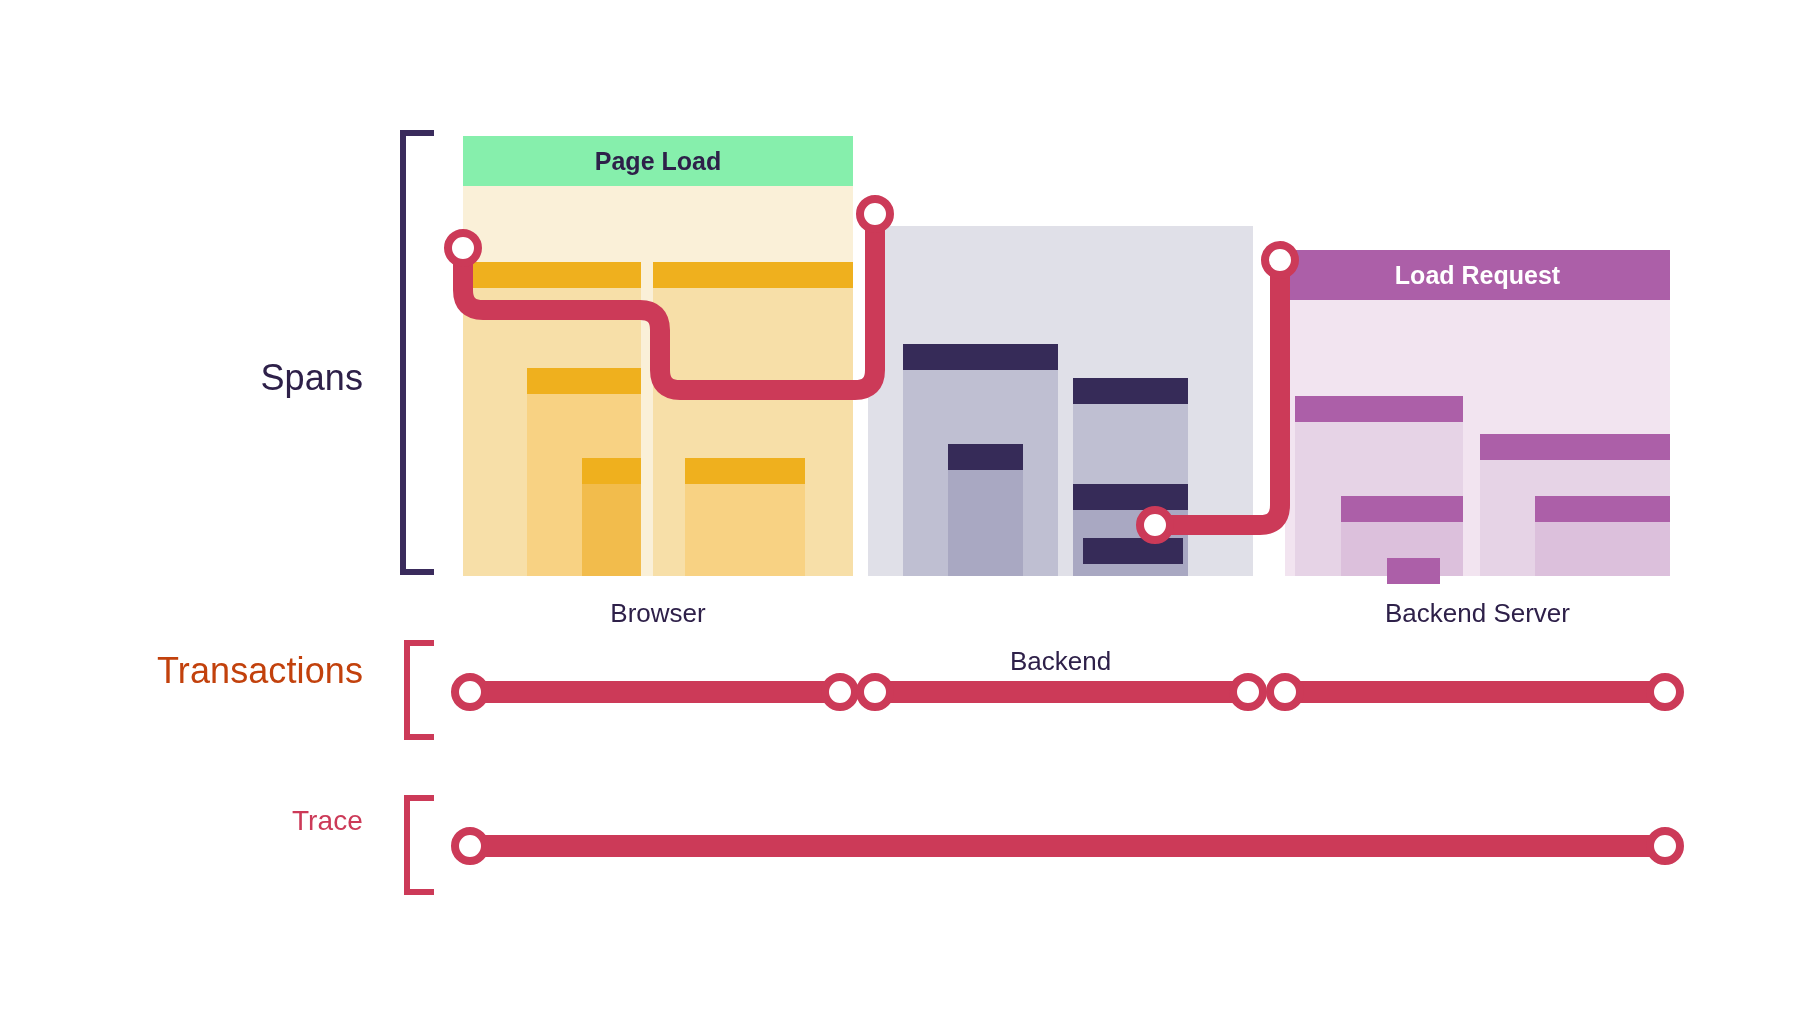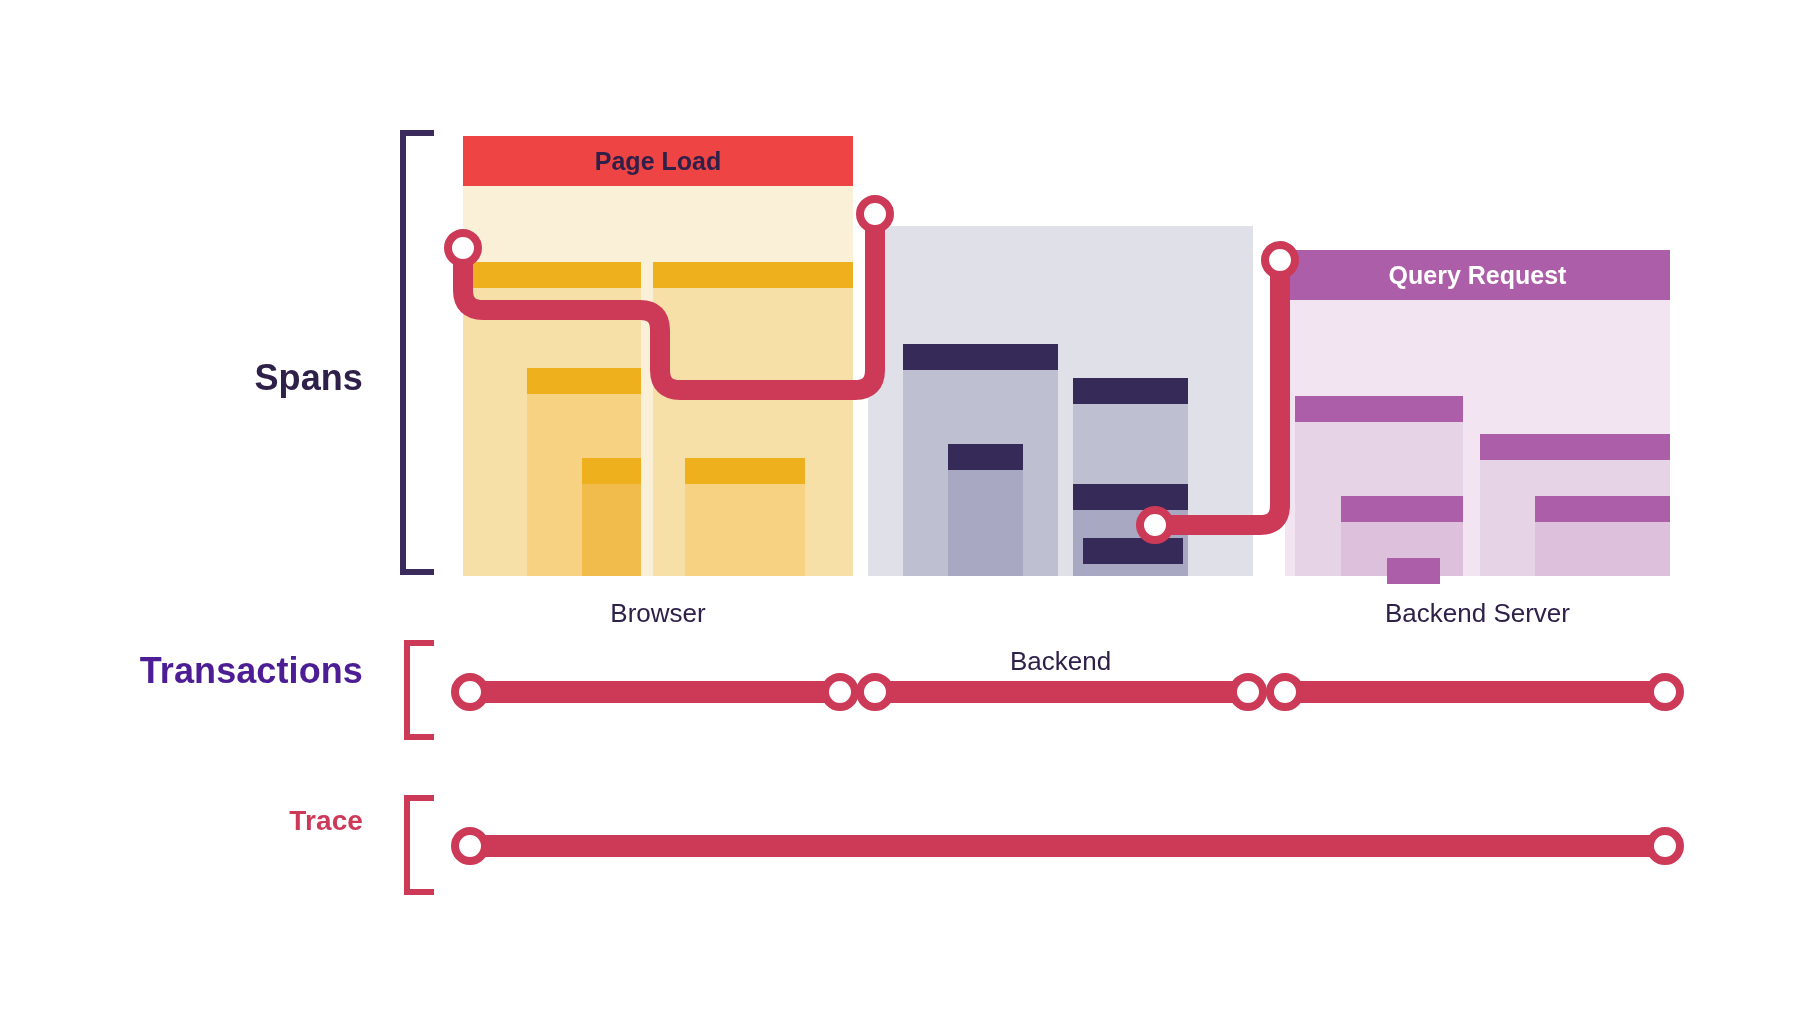--- a/index.html
+++ b/index.html
@@ -17,36 +17,36 @@
   #stage {
     position: absolute;
     inset: 0;
     width: 1800px;
     height: 1031px;
   }
 
   
   .row-label {
     position: absolute;
-    font-weight: bold;
+    font-weight: normal;
     letter-spacing: 0.1px;
     white-space: nowrap;
     text-align: right;
   }
   #label-spans {
     right: 1437px;
     top: 357px;
     font-size: 36px;
     color: #2E2049;
   }
   #label-transactions {
     right: 1437px;
     top: 650px;
     font-size: 36px;
-    color: #4c1d95;
+    color: #c2410c;
   }
   #label-trace {
     right: 1437px;
     top: 805px;
     font-size: 28px;
     color: #CC3A58;
   }
 
   
   .bracket {
@@ -95,21 +95,21 @@
     position: absolute;
     left: 0;
     width: 100%;
     height: 50px;
     line-height: 50px;
     text-align: center;
     font-size: 25px;
     font-weight: bold;
     box-sizing: border-box;
   }
-  #hdr-browser  { top: 0;  background: #ef4444; color: #2E2049; }
+  #hdr-browser  { top: 0;  background: #86efac; color: #2E2049; }
   #hdr-backend  { top: 40px; background: #362B58; color: #ffffff; }
   #hdr-database { top: 114px; background: #AC5FA8; color: #ffffff; }
 
   .panel {
     position: absolute;
     left: 0;
     width: 100%;
     bottom: 0;
   }
   #panel-browser  { top: 50px;  background: #FAF0D8; }
@@ -259,21 +259,21 @@
       </div>
       <div class="span-bar bar-p1" style="left:195px;width:190px;top:134px;">
         <div class="cap"></div>
         <div class="body"></div>
       </div>
       <div class="span-bar bar-p2" style="left:250px;width:135px;top:196px;">
         <div class="cap"></div>
         <div class="body"></div>
       </div>
     </div>
-    <div class="service-header" id="hdr-database">Query Request</div>
+    <div class="service-header" id="hdr-database">Load Request</div>
   </div>
 
   <div class="service-caption" id="cap-browser">Browser</div>
   <div class="service-caption" id="cap-backend">Backend</div>
   <div class="service-caption" id="cap-database">Backend Server</div>
 
   <svg id="overlay" viewBox="0 0 1800 1031">
 
     <path d="M 463 248 L 463 290 Q 463 310 483 310 L 640 310 Q 660 310 660 330 L 660 370 Q 660 390 680 390 L 855 390 Q 875 390 875 370 L 875 214" fill="none" stroke="#CC3A58" stroke-width="20" stroke-linecap="butt" stroke-linejoin="round"></path>
 

